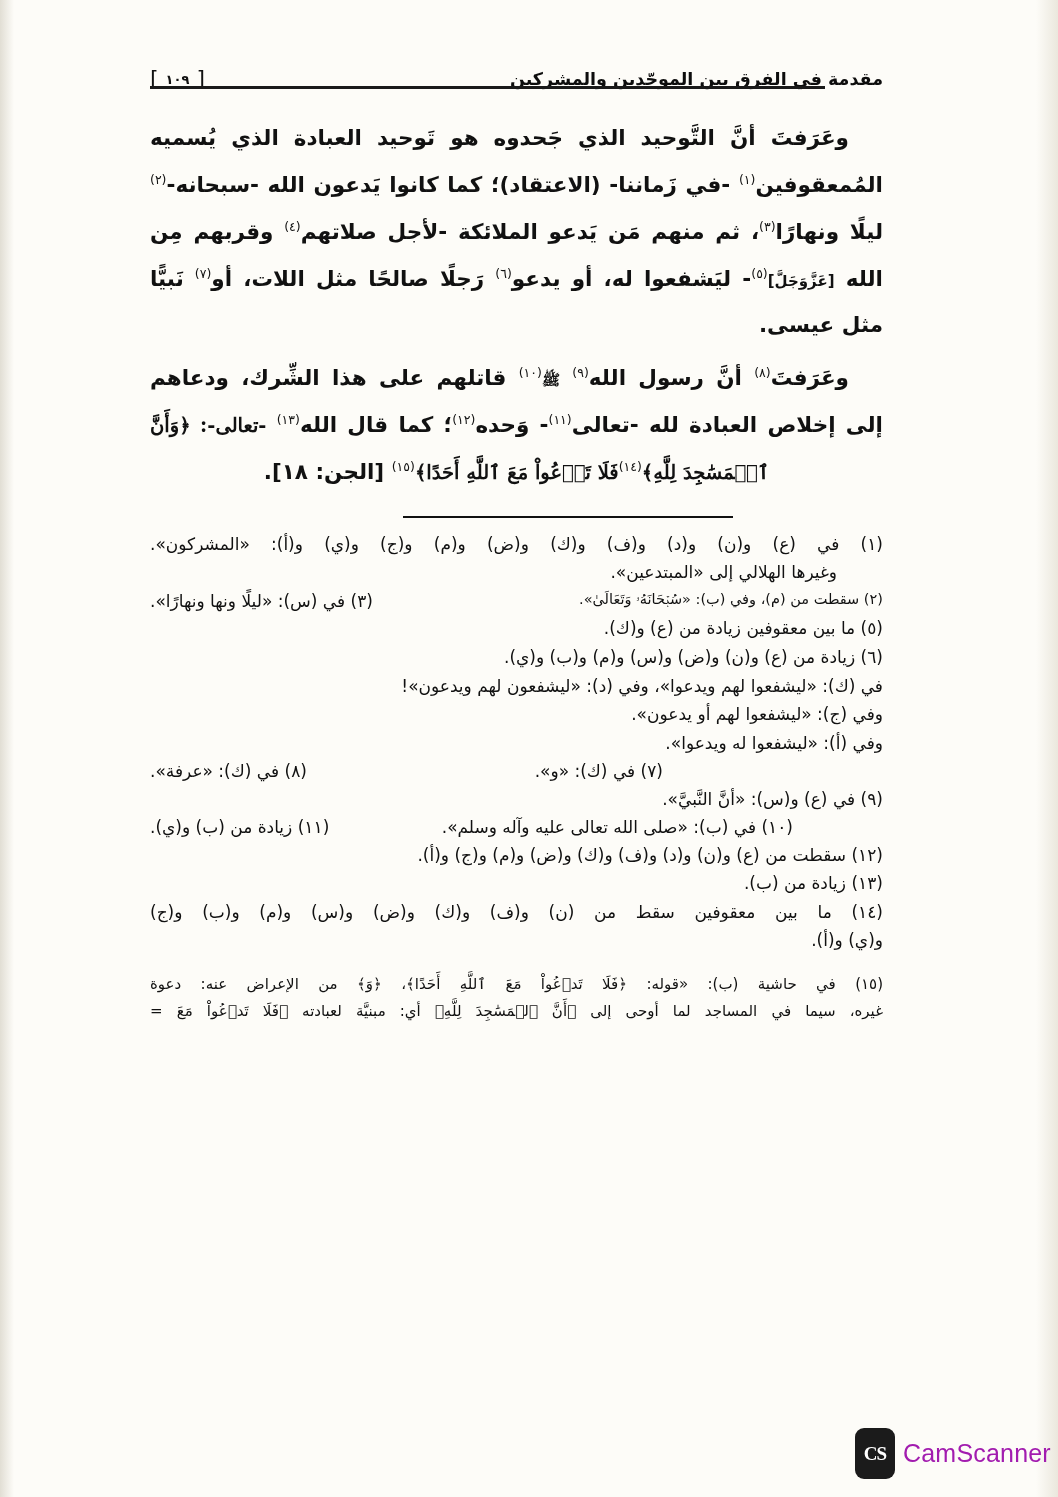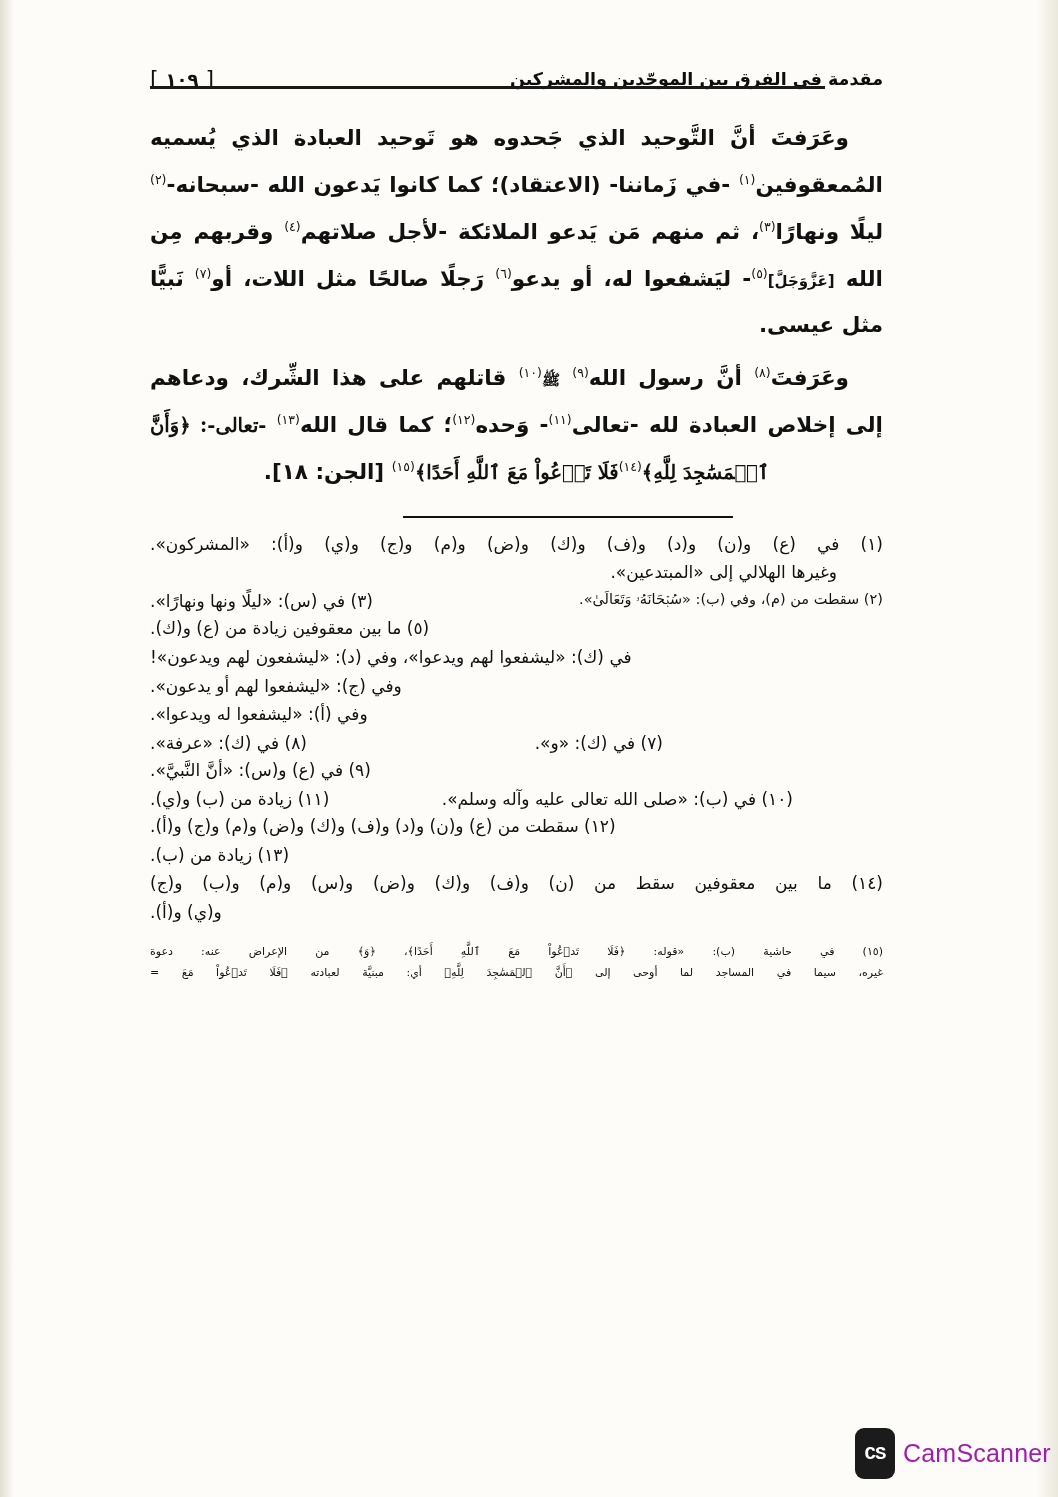--- a/index.html
+++ b/index.html
@@ -64,21 +64,21 @@
     gap: 0;
     direction: ltr;
   }
   .pn-bracket {
     font-size: 22px;
     color: #111;
     line-height: 1;
     font-weight: 400;
   }
   .page-number {
-    font-size: 18px;
+    font-size: 13px;
     font-weight: 700;
     color: #111;
     padding: 0 7px;
   }
   .header-rule {
     position: relative;
     height: 3px;
     margin-top: -14px;
     margin-right: 58px;
     margin-left: 0px;
@@ -140,50 +140,50 @@
     margin-top: 13px;
     font-size: 17px;
     line-height: 1.62;
     color: #111;
     text-align: justify;
   }
   .fn-line {
     display: block;
     margin-bottom: 1px;
   }
-  .fn-line.right  { text-align: left; }
+  .fn-line.right  { text-align: right; }
   .fn-line.justify { text-align: justify; text-align-last: justify; }
   .fn-line.indent  { padding-right: 46px; }
   .fn-pair {
     display: flex;
     flex-direction: row;
     justify-content: space-between;
     gap: 28px;
   }
   .fn-pair > span { white-space: nowrap; }
   .fn-small {
     font-size: 14.5px;
   }
   .fn-block-15 {
     margin-top: 16px;
-    font-size: 11px;
+    font-size: 15px;
     line-height: 1.75;
   }
   .cs-badge {
     width: 40px; height: 51px;
     border-radius: 9px;
     background: #1b1b1b;
     color: #fff;
     font-size: 19px;
     font-weight: 700;
     display: flex;
     align-items: center;
     justify-content: center;
     letter-spacing: -1px;
-    font-family: Liberation Mono, monospace;
+    font-family: Liberation Serif, serif;
   }
   .cs-text {
     font-size: 25px;
     color: #a21caf;
     font-family: "Liberation Sans", sans-serif;
     font-weight: 400;
     letter-spacing: .2px;
   }
   .cs-wrap {
     position: absolute;
@@ -252,20 +252,21 @@
 
       <div class="fn-line justify">(١) في (ع) و(ن) و(د) و(ف) و(ك) و(ض) و(م) و(ج) و(ي) و(أ): «المشركون».</div>
       <div class="fn-line indent">وغيرها الهلالي إلى «المبتدعين».</div>
 
       <div class="fn-pair">
         <span class="fn-small">(٢) سقطت من (م)، وفي (ب): «سُبۡحَانَهُۥ وَتَعَالَىٰ».</span>
         <span>(٣) في (س): «ليلًا ونها ونهارًا».</span>
       </div>
 
       <div class="fn-line right">(٥) ما بين معقوفين زيادة من (ع) و(ك).</div>
+      <div class="fn-line right">(٦) زيادة من (ع) و(ن) و(ض) و(س) و(م) و(ب) و(ي).</div>
       <div class="fn-line right">في (ك): «ليشفعوا لهم ويدعوا»، وفي (د): «ليشفعون لهم ويدعون»!</div>
       <div class="fn-line right">وفي (ج): «ليشفعوا لهم أو يدعون».</div>
       <div class="fn-line right">وفي (أ): «ليشفعوا له ويدعوا».</div>
 
       <div class="fn-pair" style="padding-right:220px;">
         <span>(٧) في (ك): «و».</span>
         <span>(٨) في (ك): «عرفة».</span>
       </div>
 
       <div class="fn-line right">(٩) في (ع) و(س): «أنَّ النَّبيَّ».</div>

